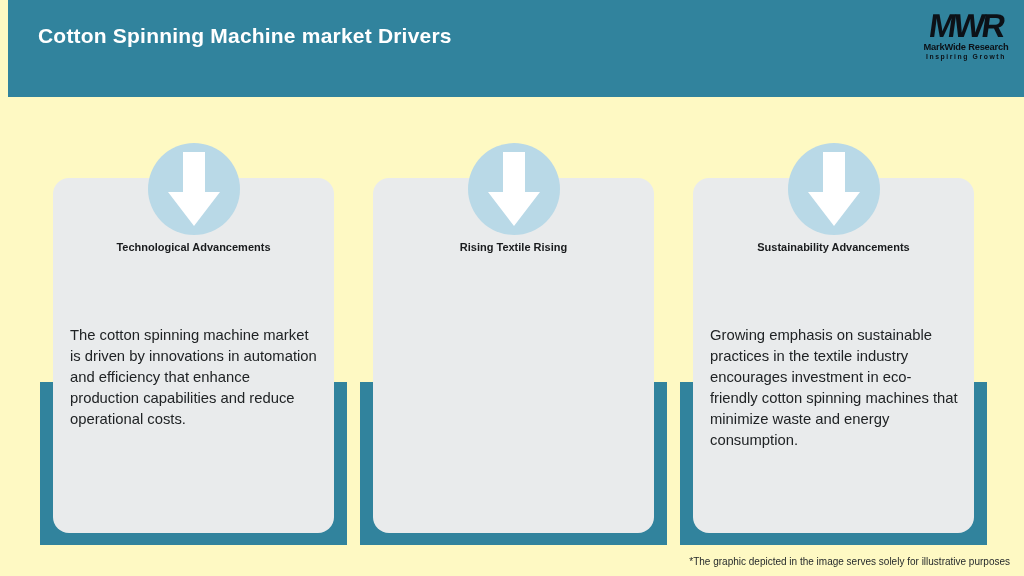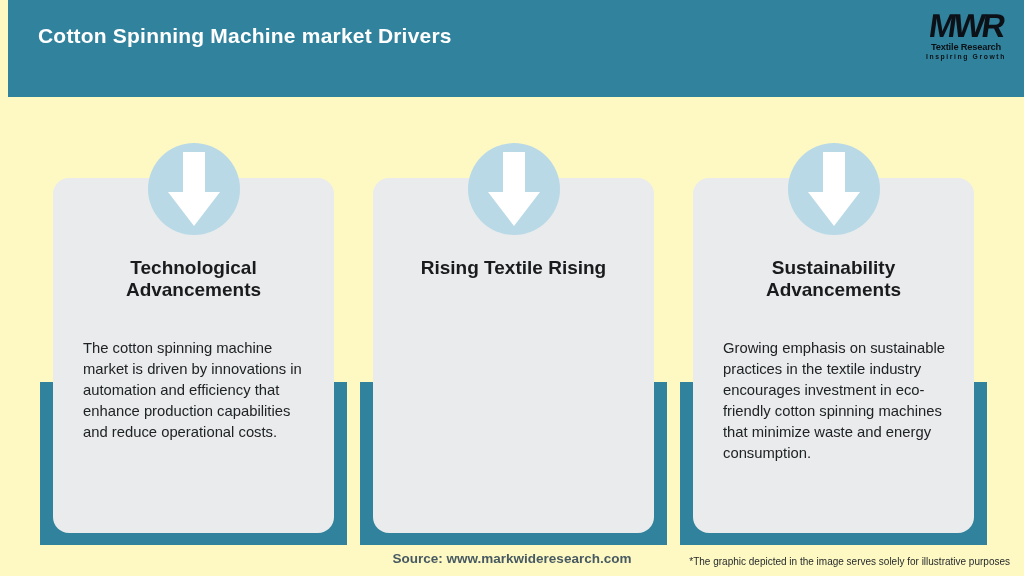--- a/index.html
+++ b/index.html
@@ -32,25 +32,25 @@
   .g1{left:40px;} .g2{left:360px;} .g3{left:680px;}
   .backing{
     position:absolute;left:0;right:0;top:239px;height:163px;
     background:#31839d;
   }
   .card{
     position:absolute;left:13px;right:13px;top:35px;height:355px;
     background:#e9ebec;border-radius:16px;
   }
   .card h2{
-    position:absolute;top:63px;left:4px;right:4px;margin:16px;
-    text-align:center;font-size:19px;font-weight:700;color:#191b1d;
+    position:absolute;top:63px;left:4px;right:4px;margin:0;
+    text-align:center;font-size:11px;font-weight:700;color:#191b1d;
   }
   .card p{
-    position:absolute;top:143px;left:13px;right:11px;margin:17px;
+    position:absolute;top:143px;left:13px;right:11px;margin:4px;
     font-size:14.8px;line-height:1.42;color:#202325;
   }
   .badge{
     position:absolute;top:0;left:50%;transform:translateX(-50%);
     width:92px;height:92px;border-radius:50%;background:#b9d9e7;
     display:flex;align-items:center;justify-content:center;
   }
   .badge svg{display:block;}
   
   .source{
@@ -64,21 +64,21 @@
 </style>
 </head>
 <body>
 
 <div class="stage">
 
   <header class="header">
     <h1>Cotton Spinning Machine market Drivers</h1>
     <div class="logo">
       <div class="monogram">MWR</div>
-      <div class="logo-name">Textile Research</div>
+      <div class="logo-name">MarkWide Research</div>
       <div class="logo-tagline">Inspiring Growth</div>
     </div>
   </header>
 
   <div class="card-group g1">
     <div class="backing"></div>
     <div class="card">
       <h2>Technological Advancements</h2>
       <p>The cotton spinning machine market is driven by innovations in automation and efficiency that enhance production capabilities and reduce operational costs.</p>
     </div>
@@ -107,16 +107,15 @@
       <h2>Sustainability Advancements</h2>
       <p>Growing emphasis on sustainable practices in the textile industry encourages investment in eco-friendly cotton spinning machines that minimize waste and energy consumption.</p>
     </div>
     <div class="badge">
       <svg width="52" height="74" viewBox="0 0 52 74">
         <path d="M15 0 H37 V40 H52 L26 74 L0 40 H15 Z" fill="#ffffff"></path>
       </svg>
     </div>
   </div>
 
-  <div class="source">Source: www.markwideresearch.com</div>
   <div class="disclaimer">*The graphic depicted in the image serves solely for illustrative purposes</div>
 
 </div>
 
 </body></html>

